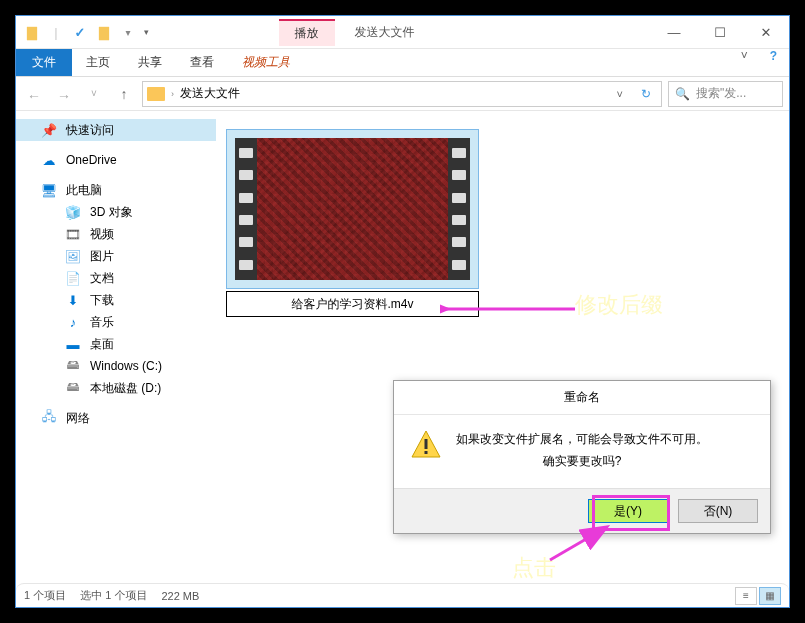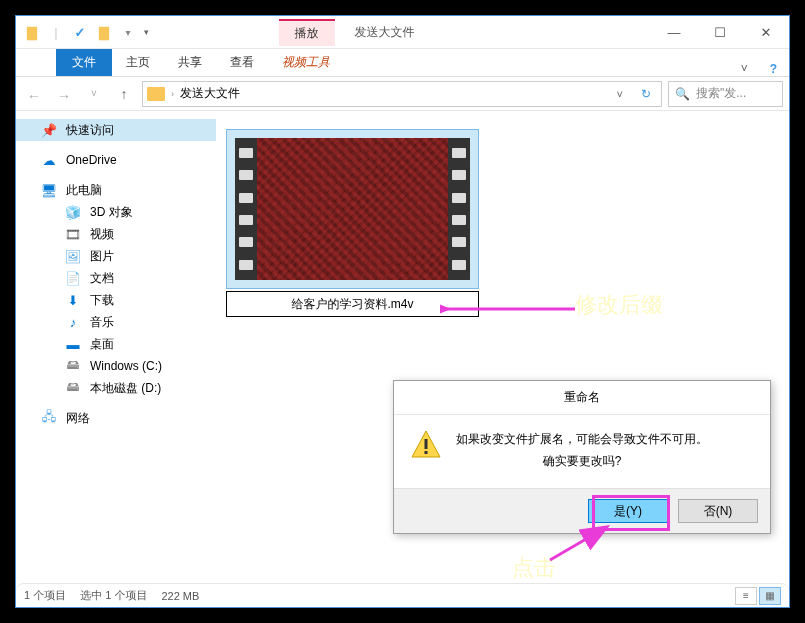--- a/index.html
+++ b/index.html
@@ -8,21 +8,21 @@
 .titlebar { height: 33px; background: #fff; display: flex; align-items: center; border-bottom: 1px solid #e6e6e6; }
 .titlebar-icons { display: flex; align-items: center; padding-left: 6px; gap: 4px; }
 .tb-icon { width: 20px; height: 20px; display: flex; align-items: center; justify-content: center; font-size: 13px; }
 .folder-icon { color: #f6c659; }
 .check-icon { color: #3b97e2; font-weight: bold; }
 .down-arrow { font-size: 9px; color: #666; margin-left: 2px; }
 .tab-play { margin-left: 130px; background: #ffe6e9; border-top: 2px solid #d8235a; padding: 4px 16px 4px 16px; font-size: 12px; color: #333; }
 .title-text { margin-left: 20px; font-size: 12px; color: #555; }
 .win-controls { margin-left: auto; display: flex; }
 .win-btn { width: 46px; height: 30px; display: flex; align-items: center; justify-content: center; color: #555; font-size: 13px; }
-.ribbon { height: 28px; display: flex; align-items: flex-end; font-size: 12px; border-bottom: 1px solid #ddd; padding-left: 40px; }
+.ribbon { height: 28px; display: flex; align-items: flex-start; font-size: 12px; border-bottom: 1px solid #ddd; }
 .ribbon-file { background: #1979ca; color: #fff; padding: 6px 16px; height: 100%; display: flex; align-items: center; }
 .ribbon-tab { padding: 0 14px; height: 100%; display: flex; align-items: center; color: #333; }
 .ribbon-tab.tool { color: #c2410c; font-style: italic; }
 .ribbon-expand { margin-left: auto; padding: 0 10px; color: #666; }
 .ribbon-help { padding: 0 12px; color: #3b97e2; font-weight: bold; }
 .addressbar { height: 34px; display: flex; align-items: center; padding: 4px 6px; gap: 6px; border-bottom: 1px solid #e6e6e6; }
 .nav-btn { width: 24px; height: 24px; display: flex; align-items: center; justify-content: center; color: #aaa; font-size: 14px; }
 .nav-btn.active { color: #666; }
 .path-box { flex: 1; height: 26px; border: 1px solid #ccc; display: flex; align-items: center; padding: 0 4px; font-size: 12px; gap: 6px; }
 .path-folder { width: 18px; height: 14px; background: #fbc659; border-radius: 1px; }
@@ -65,21 +65,21 @@
 .vbtn.active { background: #cce8f6; border-color: #7cb9e8; }
 
 .dialog { position: absolute; left: 393px; top: 380px; width: 378px; background: #fff; border: 1px solid #9e9e9e; box-shadow: 2px 2px 8px rgba(0,0,0,.25); font-size: 12px; text-align: center; }
 .dlg-title { padding: 8px 12px; border-bottom: 1px solid #e6e6e6; }
 .dlg-body { padding: 14px 16px 16px 16px; display: flex; gap: 14px; }
 .warn-icon { width: 32px; height: 32px; flex-shrink: 0; }
 .warn-icon svg { width: 32px; height: 32px; }
 .dlg-text { line-height: 1.8; }
 .dlg-buttons { background: #f0f0f0; padding: 10px 12px; display: flex; justify-content: flex-end; gap: 10px; border-top: 1px solid #e0e0e0; }
 .dlg-btn { min-width: 80px; height: 24px; border: 1px solid #adadad; background: #e1e1e1; font-size: 12px; display: flex; align-items: center; justify-content: center; }
-.dlg-btn.default { border: 1px solid #0078d4; background: #7dd3fc; }
+.dlg-btn.default { border: 1px solid #0078d4; background: #bef264; }
 .hl-box { position: absolute; border: 3px solid #e83bd8; pointer-events: none; }
 
 .annotation { position: absolute; color: #fef9c3; font-size: 22px; pointer-events: none; }
 .arrow-line { position: absolute; pointer-events: none; }
 </style>
 </head>
 <body>
 
 <div class="window">
 

